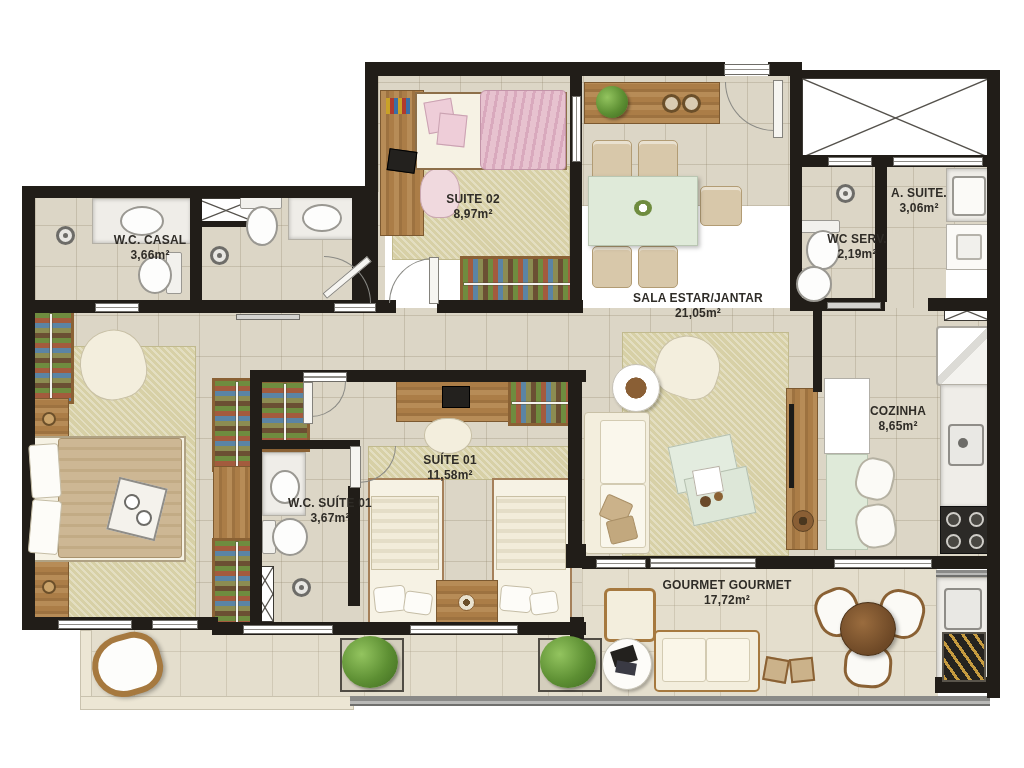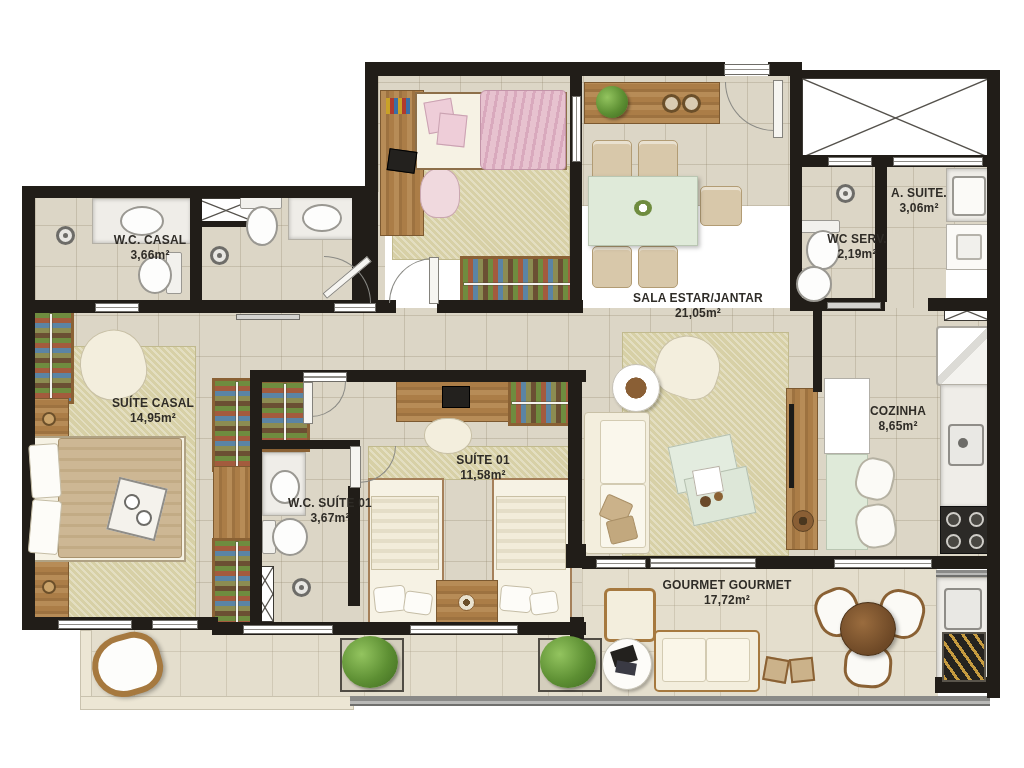--- a/index.html
+++ b/index.html
@@ -302,41 +302,41 @@
   <div class="abs z3" style="left:92px;top:634px;width:58px;height:50px;background:#fdfdfb;border:6px solid #a6793f;border-radius:50% 42% 42% 50% / 55% 45% 45% 55%;transform:rotate(-16deg);box-shadow:2px 2px 4px rgba(0,0,0,.3)"></div>
   <div class="planter z3" style="left:340px;top:638px;width:60px;height:50px"></div>
   <div class="plantc z4" style="left:342px;top:636px;width:56px;height:52px"></div>
   <div class="planter z3" style="left:538px;top:638px;width:60px;height:50px"></div>
   <div class="plantc z4" style="left:540px;top:636px;width:56px;height:52px"></div>
 
   <div class="lbl" style="left:70px;top:233px;width:160px">
     <span class="nm">W.C. CASAL</span>
     <span class="area">3,66m²</span>
   </div>
+  <div class="lbl" style="left:398px;top:192px;width:150px">
+    <span class="nm">SUITE 02</span>
+    <span class="area">8,97m²</span>
+  </div>
   <div class="lbl" style="left:608px;top:291px;width:180px">
     <span class="nm">SALA ESTAR/JANTAR</span>
     <span class="area">21,05m²</span>
   </div>
   <div class="lbl" style="left:874px;top:186px;width:90px">
     <span class="nm">A. SUITE.</span>
     <span class="area">3,06m²</span>
   </div>
   <div class="lbl wrap" style="left:826px;top:232px;width:62px">
     <span class="nm">WC SERV.</span>
     <span class="area">2,19m²</span>
   </div>
-  <div class="lbl" style="left:78px;top:396px;width:150px">
-    <span class="nm">SUÍTE CASAL</span>
-    <span class="area">14,95m²</span>
-  </div>
   <div class="lbl wrap" style="left:284px;top:496px;width:92px">
     <span class="nm">W.C. SUÍTE 01</span>
     <span class="area">3,67m²</span>
   </div>
-  <div class="lbl" style="left:418px;top:453px;width:130px">
+  <div class="lbl" style="left:385px;top:453px;width:130px">
     <span class="nm">SUÍTE 01</span>
     <span class="area">11,58m²</span>
   </div>
   <div class="lbl" style="left:838px;top:404px;width:120px">
     <span class="nm">COZINHA</span>
     <span class="area">8,65m²</span>
   </div>
   <div class="lbl" style="left:632px;top:578px;width:190px">
     <span class="nm">GOURMET GOURMET</span>
     <span class="area">17,72m²</span>

